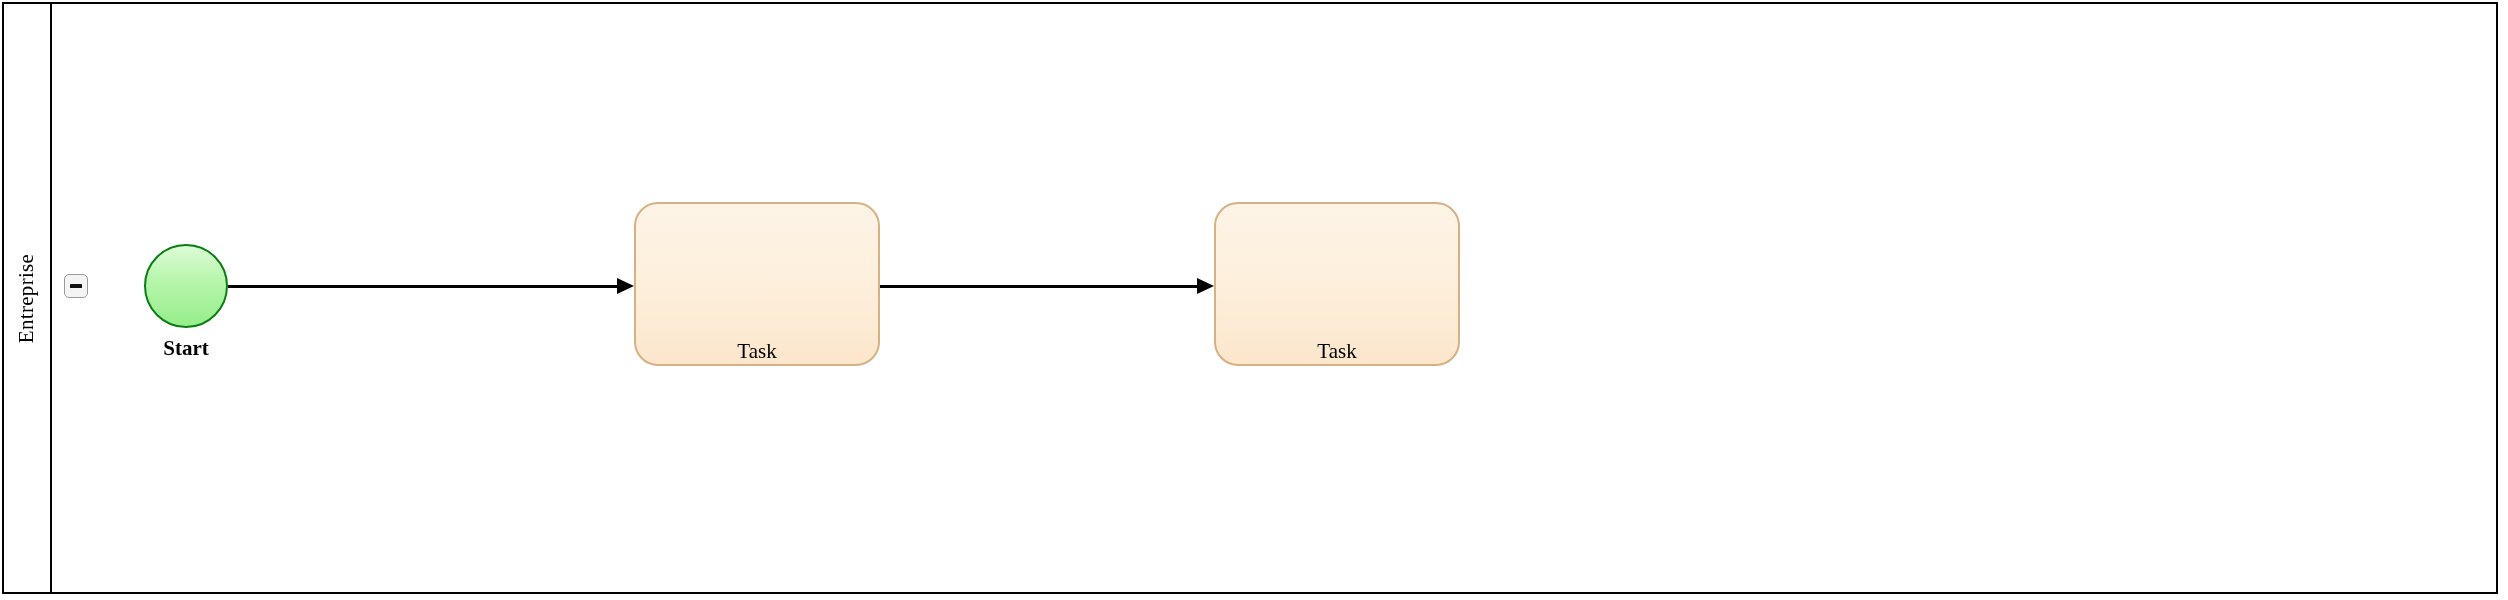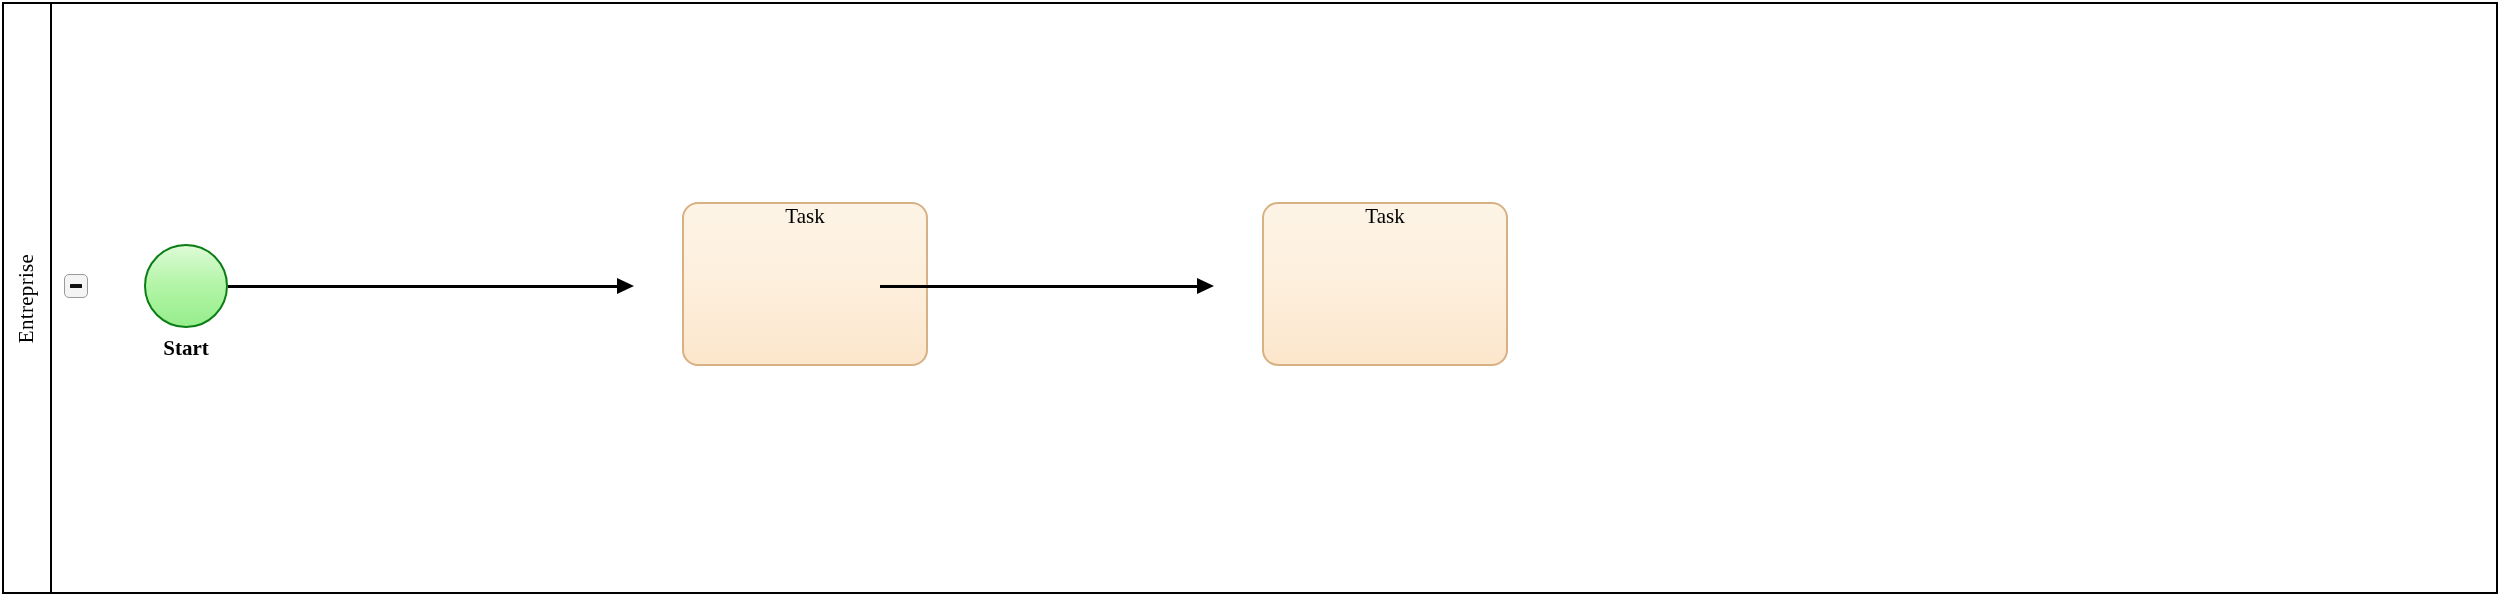--- a/index.html
+++ b/index.html
@@ -116,27 +116,26 @@
   }
 
   
   .task {
     position: absolute;
     top: 198px;
     width: 246px;
     height: 164px;
     box-sizing: border-box;
     border: 2px solid #d7b183;
-    border-radius: 16px;
+    border-radius: 24px;
     background: linear-gradient(180deg, #fdf4e6 0%, #fdefdc 50%, #fce6cc 100%);
     display: flex;
-    align-items: flex-start;
+    align-items: flex-end;
     justify-content: center;
     cursor: pointer;
-    margin-left: 48px;
   }
   .task .task-label {
     font-size: 21px;
     color: #000000;
     font-family: "Liberation Serif", "DejaVu Serif", serif;
     white-space: nowrap;
   }
   #task-1 { left: 580px; }
   #task-2 { left: 1160px; }
 

